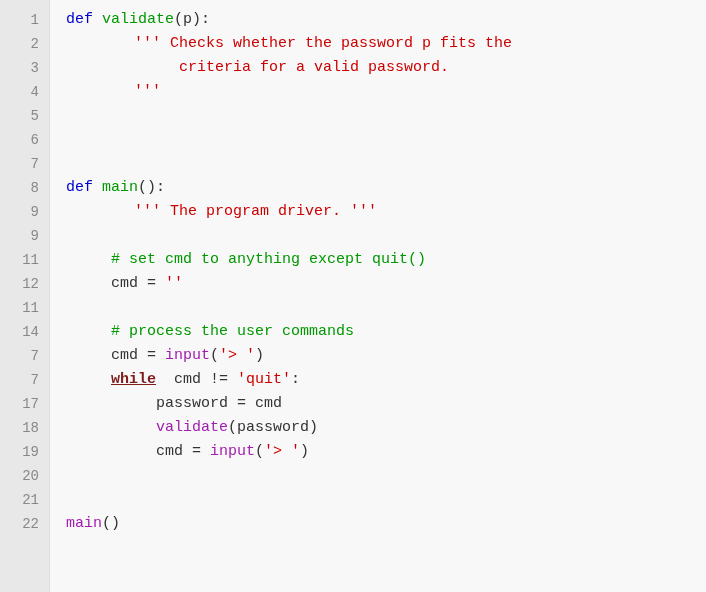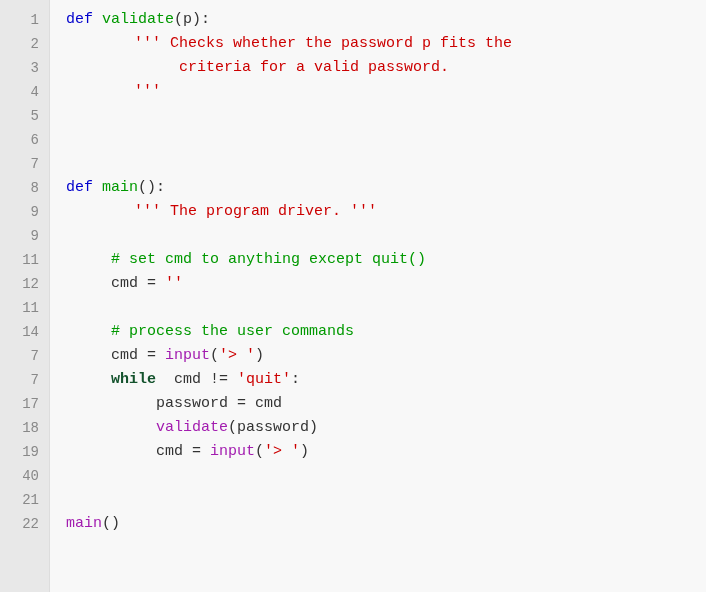--- a/index.html
+++ b/index.html
@@ -49,21 +49,21 @@
     .code-line {
       display: block;
       min-height: 24px;
     }
 
     
     .kw-def    { color: #0000cc; font-weight: normal; }
     .fn-name   { color: #009900; }
     .docstring { color: #cc0000; margin-left: 23px; }
     .comment   { color: #009900; text-align: right; }
-    .kw-while  { color: #14532d; font-weight: bold; }
+    .kw-while  { color: #7f1d1d; font-weight: bold; text-decoration: underline; }
     .string    { color: #cc0000; }
     .normal    { color: #333; }
     .fn-call   { color: #a21caf; }
   </style>
 </head>
 <body>
 
 <div class="editor-container">
   <div class="line-numbers" id="line-numbers">
       <span class="line-number">1</span>
@@ -78,18 +78,18 @@
       <span class="line-number">9</span>
       <span class="line-number">11</span>
       <span class="line-number">12</span>
       <span class="line-number">11</span>
       <span class="line-number">14</span>
       <span class="line-number">7</span>
       <span class="line-number">7</span>
       <span class="line-number">17</span>
       <span class="line-number">18</span>
       <span class="line-number">19</span>
-      <span class="line-number">40</span>
+      <span class="line-number">20</span>
       <span class="line-number">21</span>
       <span class="line-number">22</span>
     </div>
   <div class="code-area" id="code-area"><div class="code-line"><span class="kw-def">def </span><span class="fn-name">validate</span><span class="normal">(p):</span></div><div class="code-line"><span class="normal">     </span><span class="docstring">''' Checks whether the password p fits the</span></div><div class="code-line"><span class="docstring">          criteria for a valid password.</span></div><div class="code-line"><span class="normal">     </span><span class="docstring">'''</span></div><div class="code-line"> </div><div class="code-line"> </div><div class="code-line"> </div><div class="code-line"><span class="kw-def">def </span><span class="fn-name">main</span><span class="normal">():</span></div><div class="code-line"><span class="normal">     </span><span class="docstring">''' The program driver. '''</span></div><div class="code-line"> </div><div class="code-line"><span class="normal">     </span><span class="comment"># set cmd to anything except quit()</span></div><div class="code-line"><span class="normal">     cmd = </span><span class="string">''</span></div><div class="code-line"> </div><div class="code-line"><span class="normal">     </span><span class="comment"># process the user commands</span></div><div class="code-line"><span class="normal">     cmd = </span><span class="fn-call">input</span><span class="normal">(</span><span class="string">'&gt; '</span><span class="normal">)</span></div><div class="code-line"><span class="normal">     </span><span class="kw-while">while</span><span class="normal">  cmd != </span><span class="string">'quit'</span><span class="normal">:</span></div><div class="code-line"><span class="normal">          password = cmd</span></div><div class="code-line"><span class="normal">          </span><span class="fn-call">validate</span><span class="normal">(password)</span></div><div class="code-line"><span class="normal">          cmd = </span><span class="fn-call">input</span><span class="normal">(</span><span class="string">'&gt; '</span><span class="normal">)</span></div><div class="code-line"> </div><div class="code-line"> </div><div class="code-line"><span class="fn-call">main</span><span class="normal">()</span></div></div>
 </div>
 
 </body></html>

